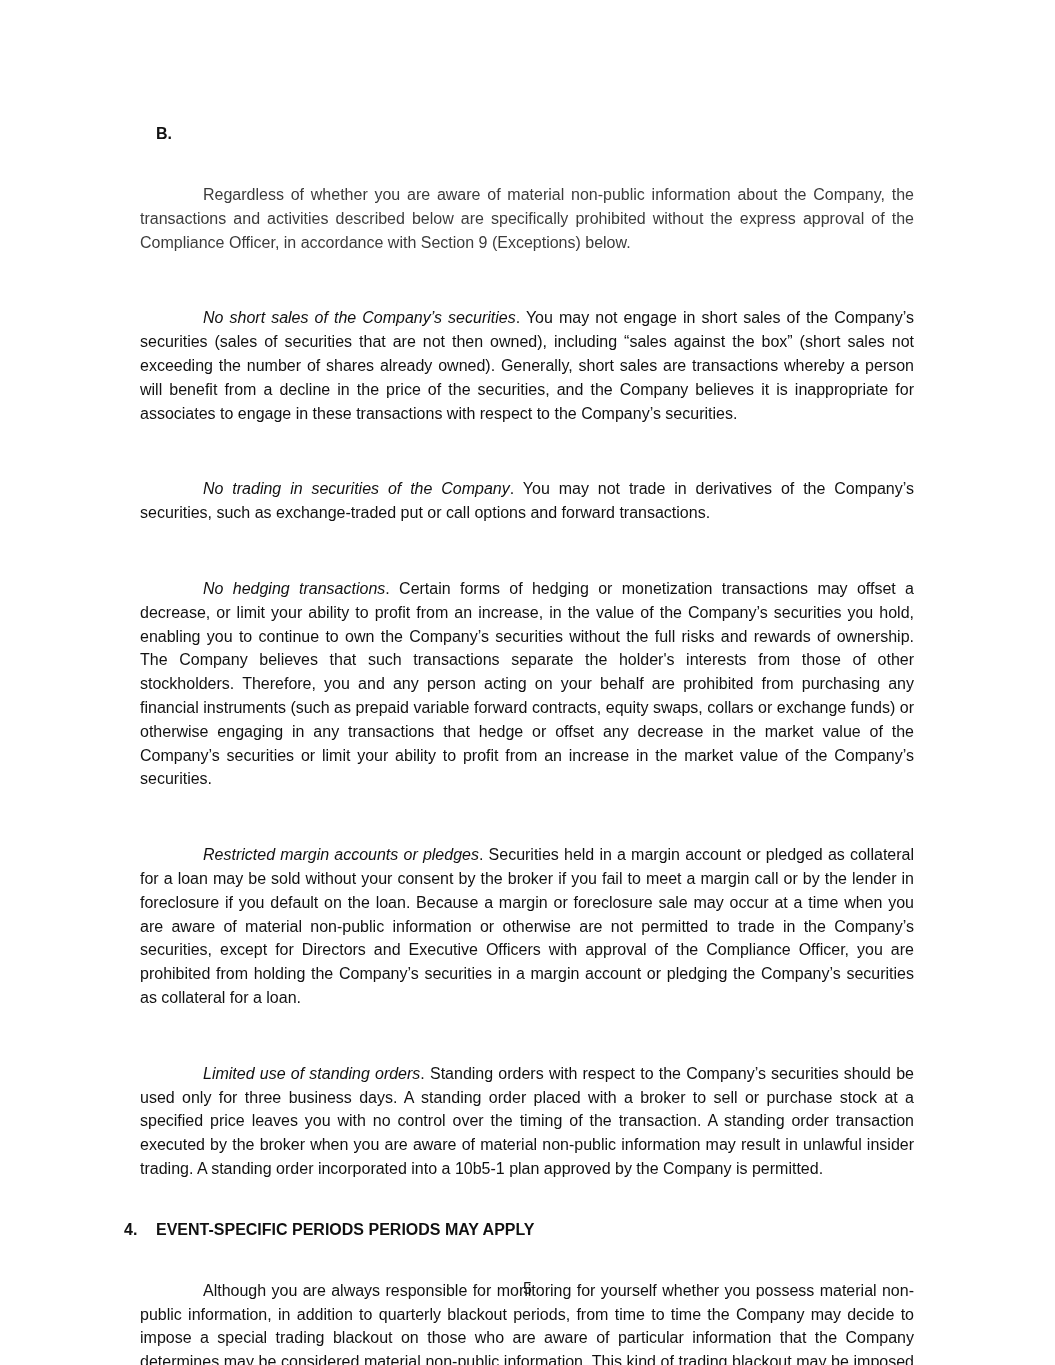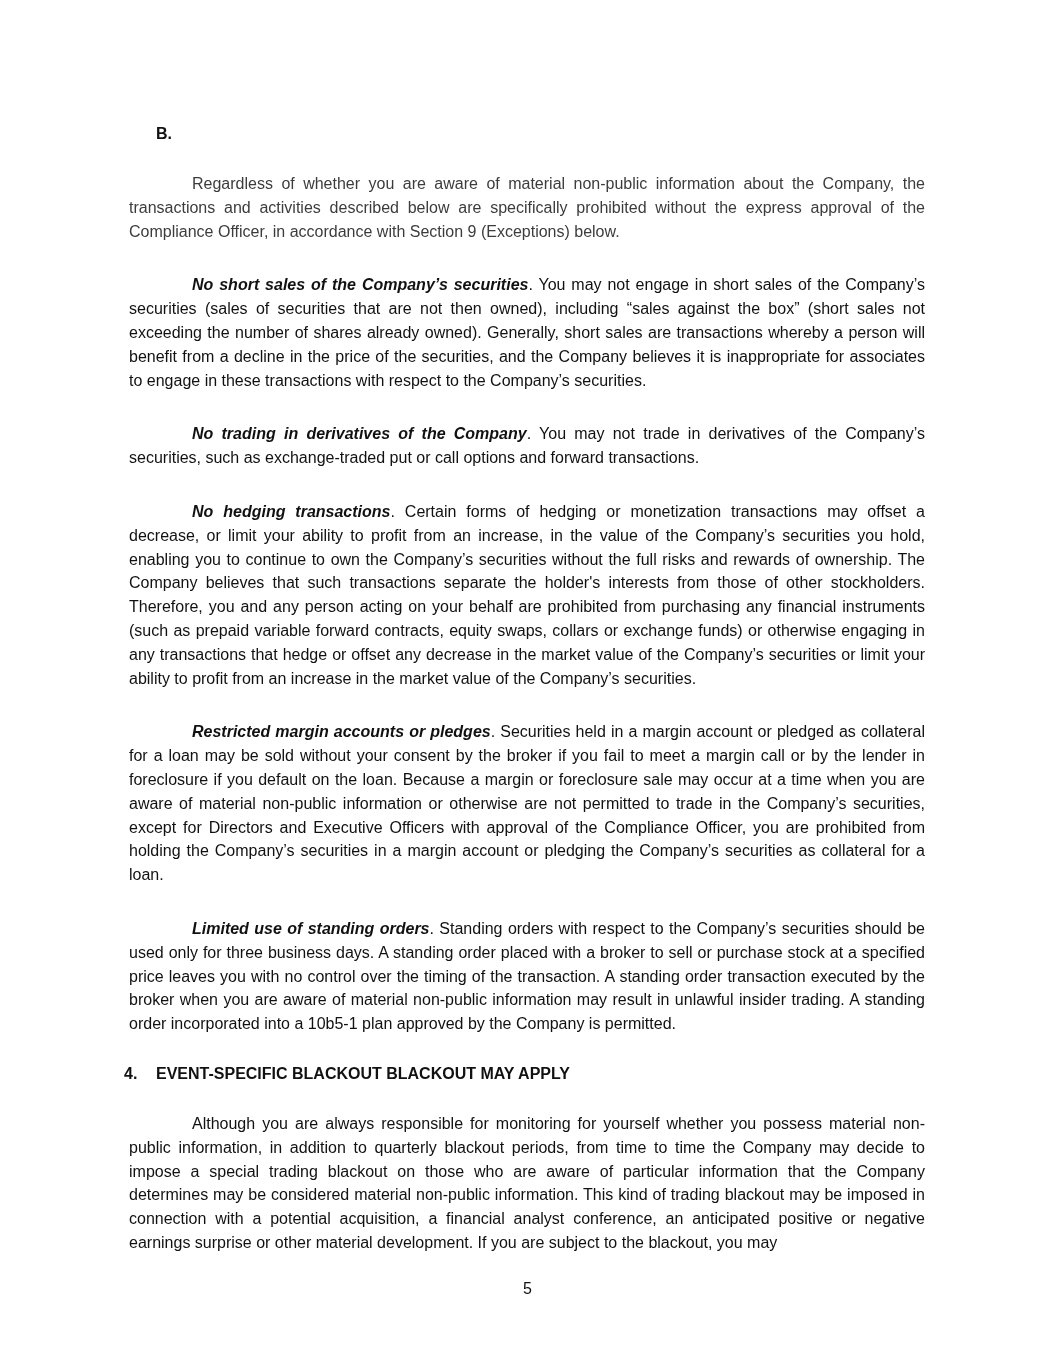--- a/index.html
+++ b/index.html
@@ -36,28 +36,27 @@
       padding-left: 32px;
     }
     .heading.sub .num {
       width: 30px;
     }
     .para {
       font-size: 16px;
       line-height: 23.8px;
       text-align: justify;
       text-indent: 63px;
-      margin: 5px;
+      margin: 16px;
     }
     .para.gray {
       color: #3c3c3c;
     }
     .para .lead {
       font-style: italic;
-      font-weight: bold;
     }
     .gap-h { height: 21px; }
     .gap-p { height: 20px; }
     .gap-s { height: 21px; }
     .page-number {
       position: absolute;
       left: 0;
       width: 1055px;
       top: 1279px;
       text-align: center;
@@ -81,21 +80,21 @@
 
   <div class="gap-p"></div>
 
   <p class="para">
     <span class="lead">No short sales of the Company’s securities</span><span>.  You may not engage in short sales of the Company’s securities (sales of securities that are not then owned), including “sales against the box” (short sales not exceeding the number of shares already owned).  Generally, short sales are transactions whereby a person will benefit from a decline in the price of the securities, and the Company believes it is inappropriate for associates to engage in these transactions with respect to the Company’s securities.</span>
   </p>
 
   <div class="gap-p"></div>
 
   <p class="para">
-    <span class="lead">No trading in derivatives of the Company</span><span>.  You may not trade in derivatives of the Company’s securities, such as exchange-traded put or call options and forward transactions.</span>
+    <span class="lead">No trading in securities of the Company</span><span>.  You may not trade in derivatives of the Company’s securities, such as exchange-traded put or call options and forward transactions.</span>
   </p>
 
   <div class="gap-p"></div>
 
   <p class="para">
     <span class="lead">No hedging transactions</span><span>.  Certain forms of hedging or monetization transactions may offset a decrease, or limit your ability to profit from an increase, in the value of the Company’s securities you hold, enabling you to continue to own the Company’s securities without the full risks and rewards of ownership.  The Company believes that such transactions separate the holder's interests from those of other stockholders.  Therefore, you and any person acting on your behalf are prohibited from purchasing any financial instruments (such as prepaid variable forward contracts, equity swaps, collars or exchange funds) or otherwise engaging in any transactions that hedge or offset any decrease in the market value of the Company’s securities or limit your ability to profit from an increase in the market value of the Company’s securities.</span>
   </p>
 
   <div class="gap-p"></div>
 
@@ -106,21 +105,21 @@
   <div class="gap-p"></div>
 
   <p class="para">
     <span class="lead">Limited use of standing orders</span><span>.  Standing orders with respect to the Company’s securities should be used only for three business days.  A standing order placed with a broker to sell or purchase stock at a specified price leaves you with no control over the timing of the transaction.  A standing order transaction executed by the broker when you are aware of material non-public information may result in unlawful insider trading.  A standing order incorporated into a 10b5-1 plan approved by the Company is permitted.</span>
   </p>
 
   <div class="gap-s"></div>
 
   <h3 class="heading">
     <span class="num">4.</span>
-    <span>EVENT-SPECIFIC BLACKOUT BLACKOUT MAY APPLY</span>
+    <span>EVENT-SPECIFIC PERIODS PERIODS MAY APPLY</span>
   </h3>
 
   <div class="gap-h"></div>
 
   <p class="para">Although you are always responsible for monitoring for yourself whether you possess material non-public information, in addition to quarterly blackout periods, from time to time the Company may decide to impose a special trading blackout on those who are aware of particular information that the Company determines may be considered material non-public information.  This kind of trading blackout may be imposed in connection with a potential acquisition, a financial analyst conference, an anticipated positive or negative earnings surprise or other material development.  If you are subject to the blackout, you may</p>
 
 </div>
 
 <div class="page-number">5</div>
 

